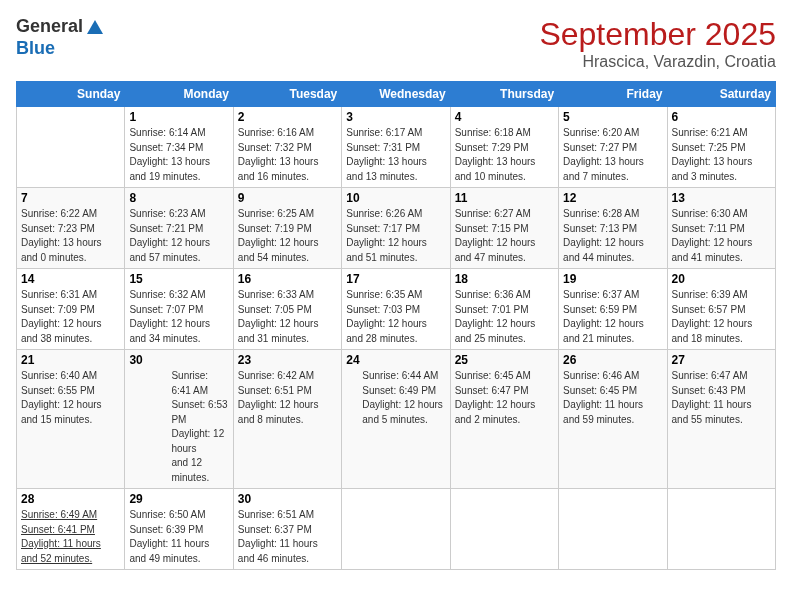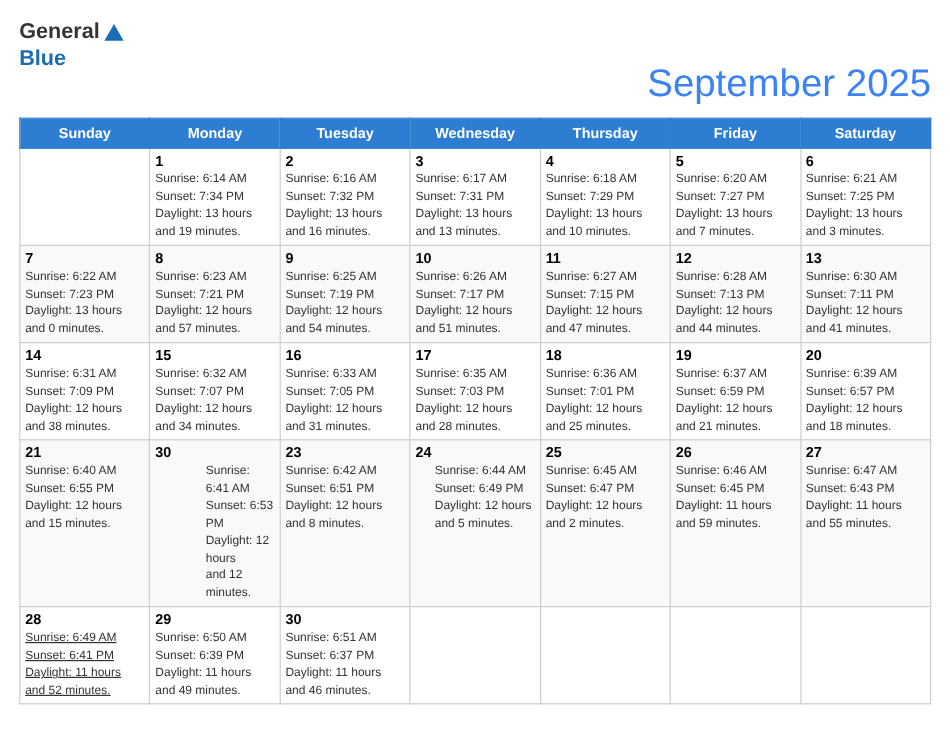--- a/index.html
+++ b/index.html
@@ -25,39 +25,38 @@
     }
     .logo {
       display: flex;
       align-items: center;
     }
     .title-area {
       text-align: right;
     }
     .month-title {
       font-size: 32px;
-      color: #3b82f6;
+      color: #b91c1c;
       font-weight: normal;
-      margin-top: 35px;
     }
     .location-title {
       font-size: 16px;
       color: #555;
     }
     .calendar {
       width: 100%;
       border-collapse: collapse;
       flex: 1;
       font-size: 10.5px;
     }
     .calendar th {
       background-color: #2d7dd2;
       color: #fff;
       padding: 5px 4px;
-      text-align: center;
+      text-align: right;
       font-size: 12px;
       font-weight: bold;
       border: 1px solid #2d7dd2;
     }
     .calendar td {
       border: 1px solid #ccc;
       padding: 3px 4px;
       vertical-align: top;
       width: 107px;
     }
@@ -96,20 +95,21 @@
           <span style="color:#333;">General</span>
           <svg width="20" height="18" viewBox="0 0 20 18" style="margin: 0 2px;">
             <polygon points="2,16 10,2 18,16" fill="#1a6db5"></polygon>
           </svg>
         </div>
         <div style="color:#1a6db5; font-size:18px; font-weight:bold;">Blue</div>
       </div>
     </div>
     <div class="title-area">
       <div class="month-title">September 2025</div>
+      <div class="location-title">Hrascica, Varazdin, Croatia</div>
     </div>
   </div>
 
   <table class="calendar">
     <thead>
       <tr>
         <th>Sunday</th>
         <th>Monday</th>
         <th>Tuesday</th>
         <th>Wednesday</th>

